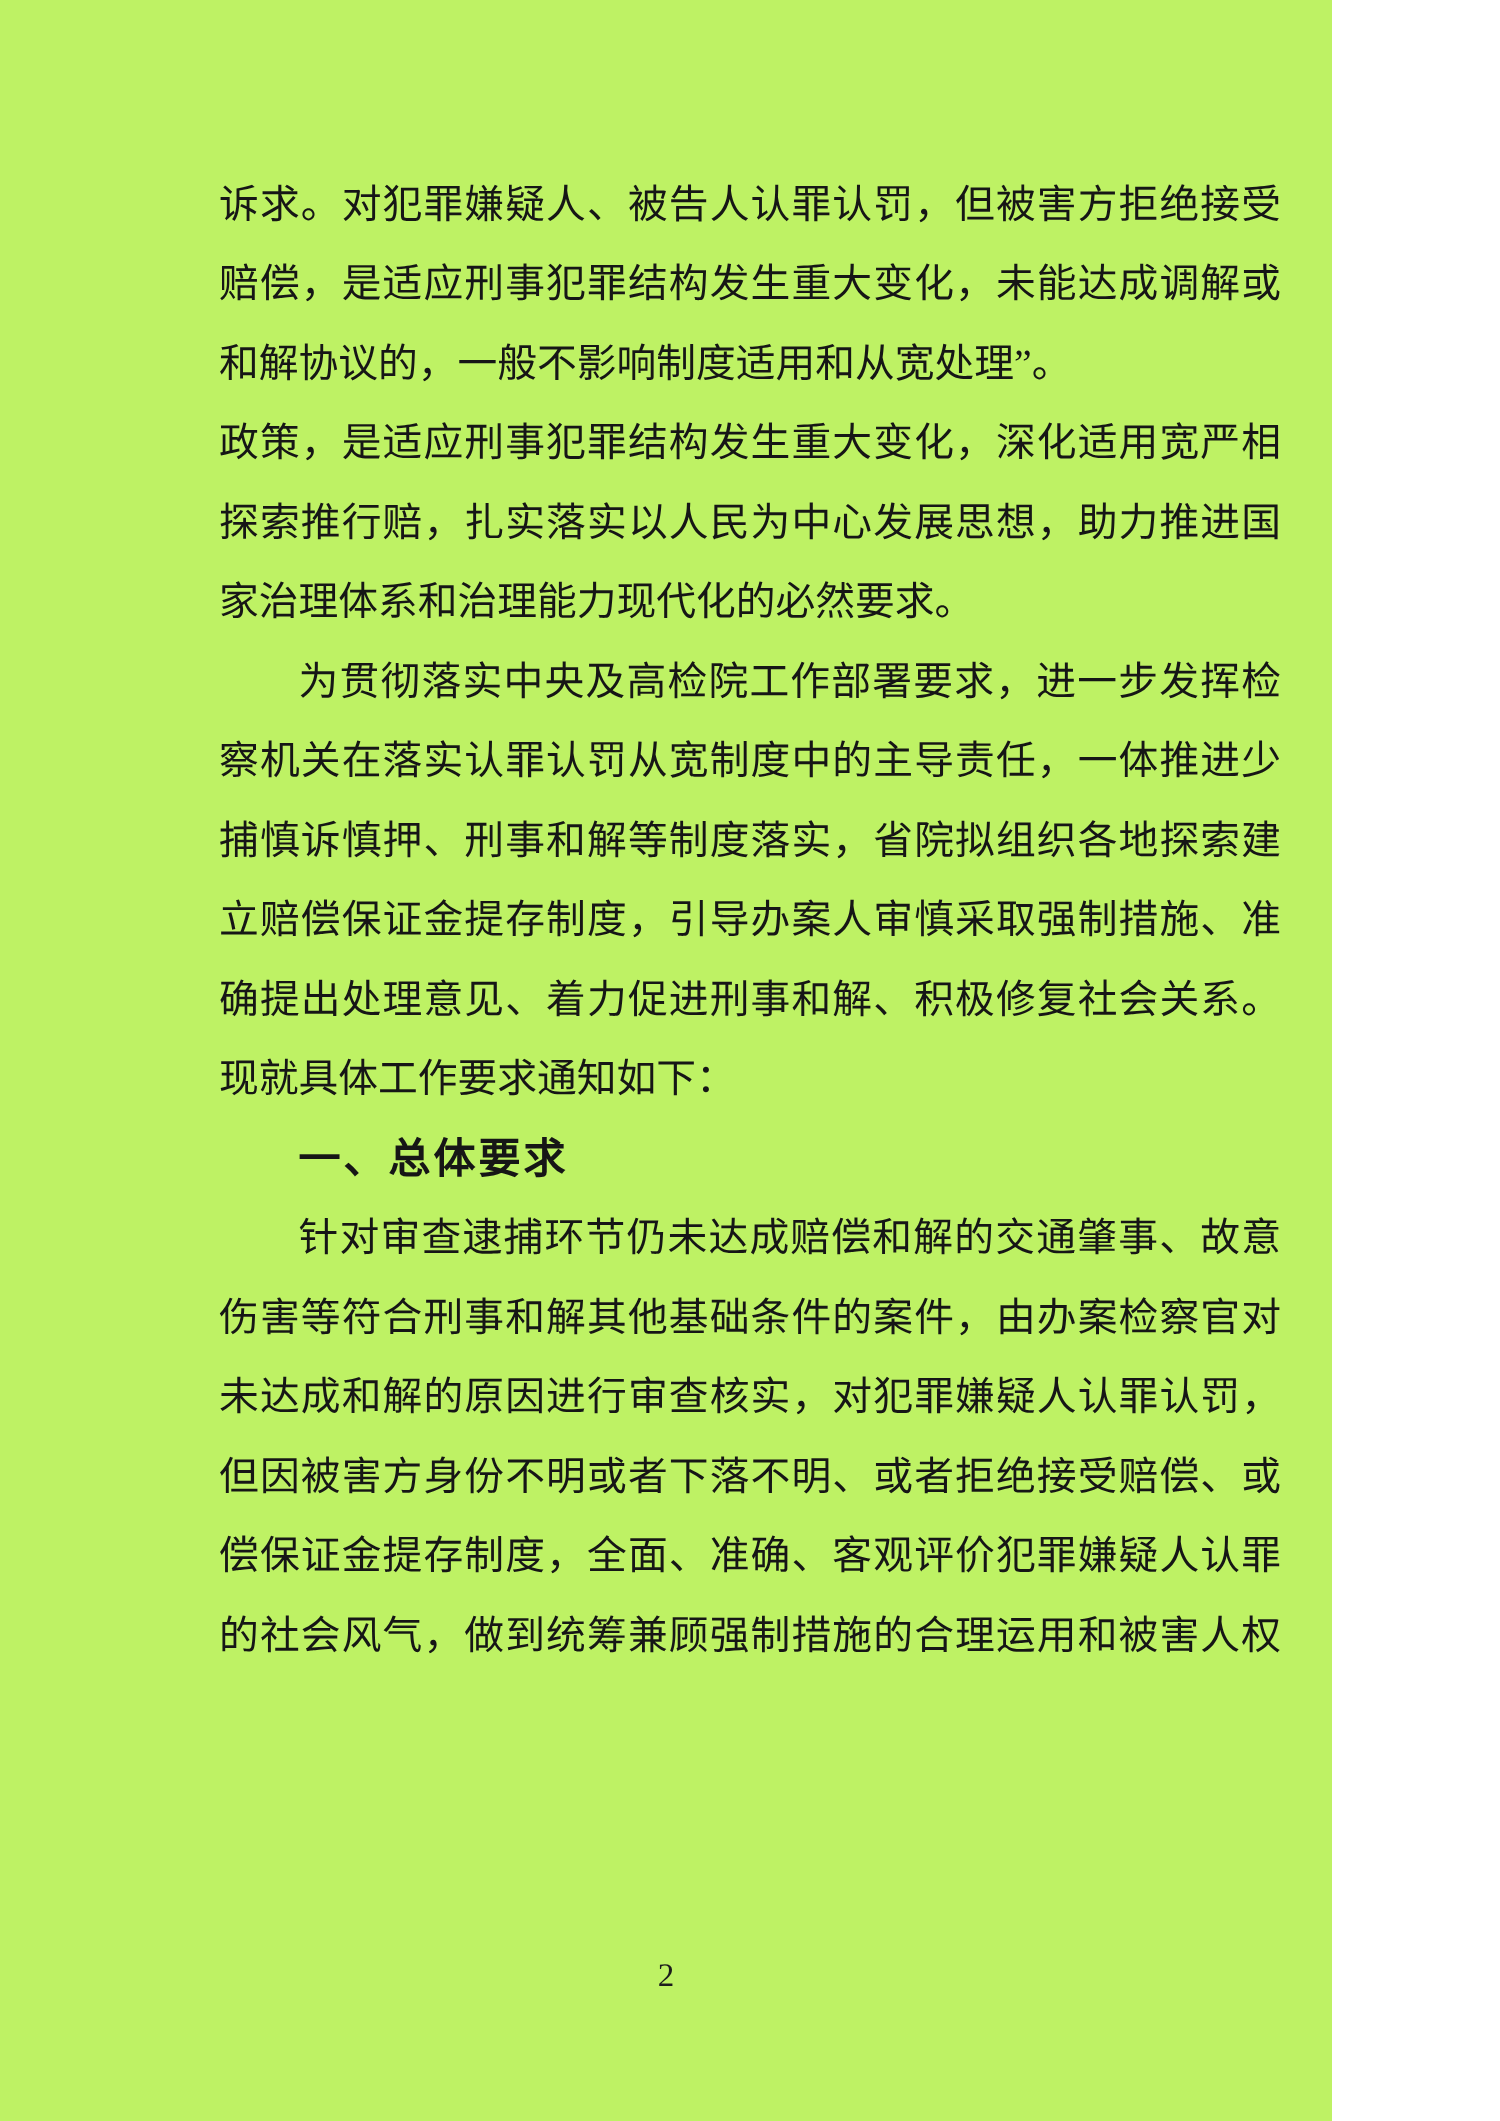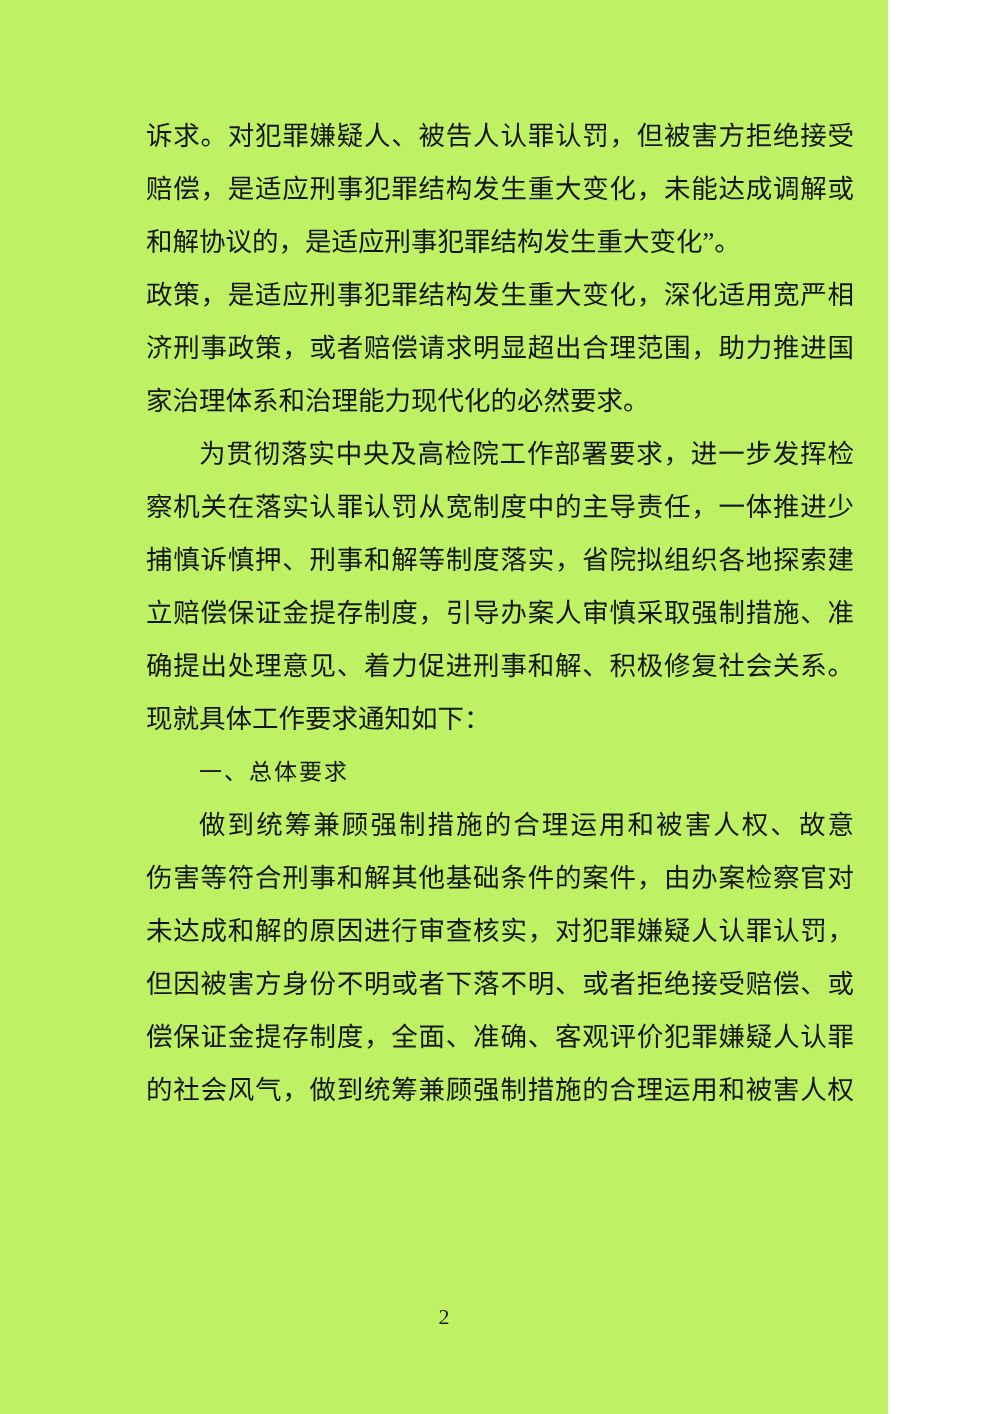--- a/index.html
+++ b/index.html
@@ -32,22 +32,22 @@
     text-justify: inter-character;
     overflow: hidden;
   }
   .line.indent { padding-left: 53px; }
   .line.para-end {
     text-align: left;
     text-align-last: left;
   }
   .line.heading {
     font-family: "Liberation Sans", "DejaVu Sans", sans-serif;
-    font-weight: 400;
-    font-size: 23px;
+    font-weight: 700;
+    font-size: 28px;
     text-align: center;
     text-align-last: left;
     letter-spacing: 2px;
   }
   .page-number {
     position: absolute;
     left: 0;
     top: 1300px;
     width: 100%;
     text-align: center;
@@ -58,40 +58,40 @@
   }
 </style>
 </head>
 <body>
 
 <div class="page">
   <div class="content" id="document-content">
       <div class="para">
         <div class="line">诉求。对犯罪嫌疑人、被告人认罪认罚，但被害方拒绝接受</div>
         <div class="line">赔偿，是适应刑事犯罪结构发生重大变化，未能达成调解或者</div>
-        <div class="line para-end">和解协议的，是适应刑事犯罪结构发生重大变化”。</div>
+        <div class="line para-end">和解协议的，一般不影响制度适用和从宽处理”。</div>
       </div>
       <div class="para">
         <div class="line">政策，是适应刑事犯罪结构发生重大变化，深化适用宽严相</div>
-        <div class="line">济刑事政策，或者赔偿请求明显超出合理范围，助力推进国</div>
+        <div class="line">探索推行赔，扎实落实以人民为中心发展思想，助力推进国</div>
         <div class="line para-end">家治理体系和治理能力现代化的必然要求。</div>
       </div>
       <div class="para">
         <div class="line indent">为贯彻落实中央及高检院工作部署要求，进一步发挥检</div>
         <div class="line">察机关在落实认罪认罚从宽制度中的主导责任，一体推进少</div>
         <div class="line">捕慎诉慎押、刑事和解等制度落实，省院拟组织各地探索建</div>
         <div class="line">立赔偿保证金提存制度，引导办案人审慎采取强制措施、准</div>
         <div class="line">确提出处理意见、着力促进刑事和解、积极修复社会关系。</div>
         <div class="line para-end">现就具体工作要求通知如下：</div>
       </div>
       <div class="para">
         <div class="line heading indent">一、总体要求</div>
       </div>
       <div class="para">
-        <div class="line indent">做到统筹兼顾强制措施的合理运用和被害人权、故意</div>
+        <div class="line indent">针对审查逮捕环节仍未达成赔偿和解的交通肇事、故意</div>
         <div class="line">伤害等符合刑事和解其他基础条件的案件，由办案检察官对</div>
         <div class="line">未达成和解的原因进行审查核实，对犯罪嫌疑人认罪认罚，</div>
         <div class="line">但因被害方身份不明或者下落不明、或者拒绝接受赔偿、或</div>
         <div class="line">偿保证金提存制度，全面、准确、客观评价犯罪嫌疑人认罪</div>
         <div class="line">的社会风气，做到统筹兼顾强制措施的合理运用和被害人权</div>
       </div>
     </div>
   <div class="page-number">2</div>
 </div>
 

